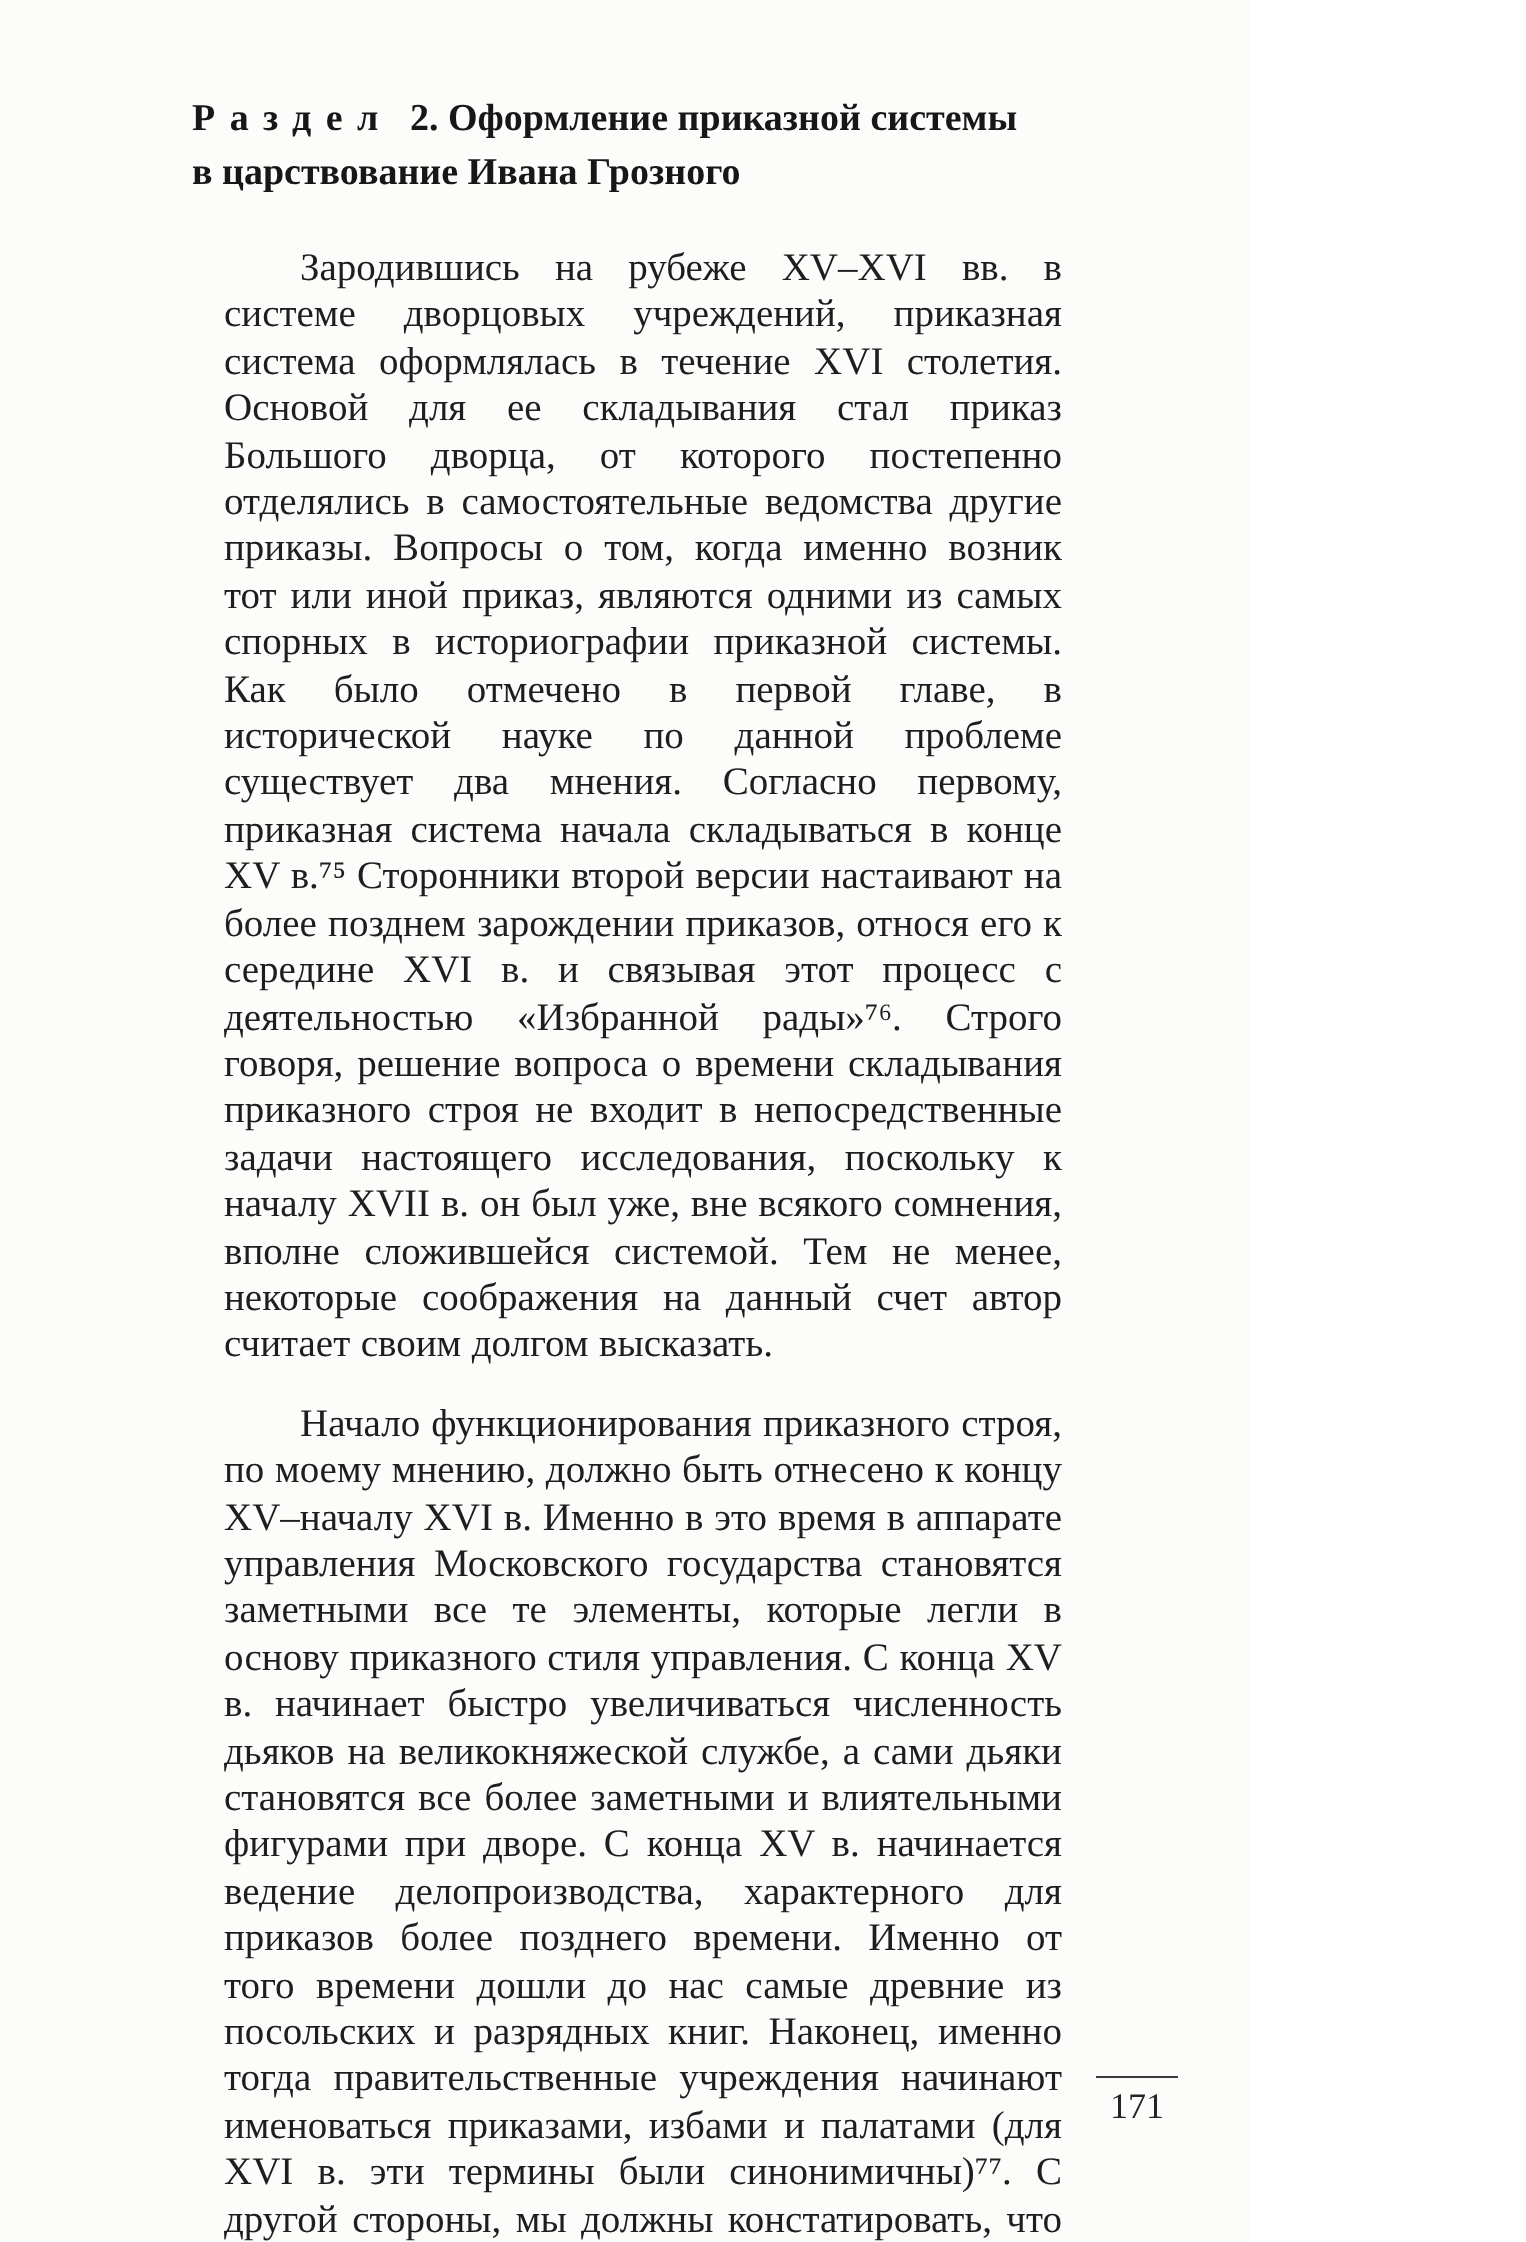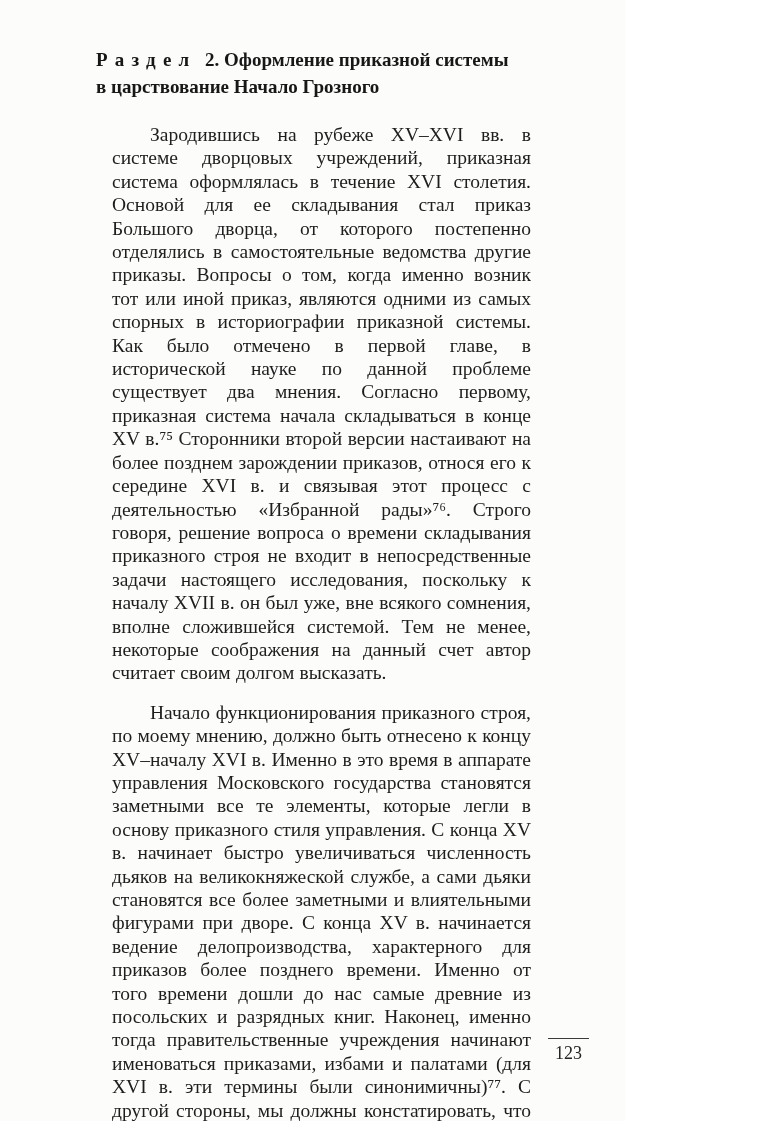--- a/index.html
+++ b/index.html
@@ -54,25 +54,25 @@
     padding: 3px 7px 0 7px;
   }
 </style>
 </head>
 <body>
 
 <div class="page">
 
   <h2 class="heading">
     <span class="spaced">Раздел</span><span>2. Оформление приказной системы</span><br>
-    <span>в царствование Начало Грозного</span>
+    <span>в царствование Ивана Грозного</span>
   </h2>
 
   <div class="bodytext">
     <p>Зародившись на рубеже XV–XVI вв. в системе дворцовых учреждений, приказная система оформлялась в течение XVI столетия. Основой для ее складывания стал приказ Большого дворца, от которого постепенно отделялись в самостоятельные ведомства другие приказы. Вопросы о том, когда именно возник тот или иной приказ, являются одними из самых спорных в историографии приказной системы. Как было отмечено в первой главе, в исторической науке по данной проблеме существует два мнения. Согласно первому, приказная система начала складываться в конце XV в.⁷⁵ Сторонники второй версии настаивают на более позднем зарождении приказов, относя его к середине XVI в. и связывая этот процесс с деятельностью «Избранной рады»⁷⁶. Строго говоря, решение вопроса о времени складывания приказного строя не входит в непосредственные задачи настоящего исследования, поскольку к началу XVII в. он был уже, вне всякого сомнения, вполне сложившейся системой. Тем не менее, некоторые соображения на данный счет автор считает своим долгом высказать.</p>
     <p>Начало функционирования приказного строя, по моему мнению, должно быть отнесено к концу XV–началу XVI в. Именно в это время в аппарате управления Московского государства становятся заметными все те элементы, которые легли в основу приказного стиля управления. С конца XV в. начинает быстро увеличиваться численность дьяков на великокняжеской службе, а сами дьяки становятся все более заметными и влиятельными фигурами при дворе. С конца XV в. начинается ведение делопроизводства, характерного для приказов более позднего времени. Именно от того времени дошли до нас самые древние из посольских и разрядных книг. Наконец, именно тогда правительственные учреждения начинают именоваться приказами, избами и палатами (для XVI в. эти термины были синонимичны)⁷⁷. С другой стороны, мы должны констатировать, что наиболее ранние упоминания о большинстве приказов XVI в. относятся именно к середине столетия. В промежутке времени между 1548 и 1555 гг. появляются первые свидетельства о существовании Казенного, Конюшенного, Посольского, Ямского, Поместного и Разбойного приказов, Казанского дворца, Большого прихода. К еще более позднему времени относятся первые упоминания о приказах Челобитном, Стрелецком, Холопьем, Иноземском, Пушкарском и судных, а также о</p>
   </div>
 
   <div class="pagenum-wrap">
-    <span class="pagenum">123</span>
+    <span class="pagenum">171</span>
   </div>
 
 </div>
 
 </body></html>

